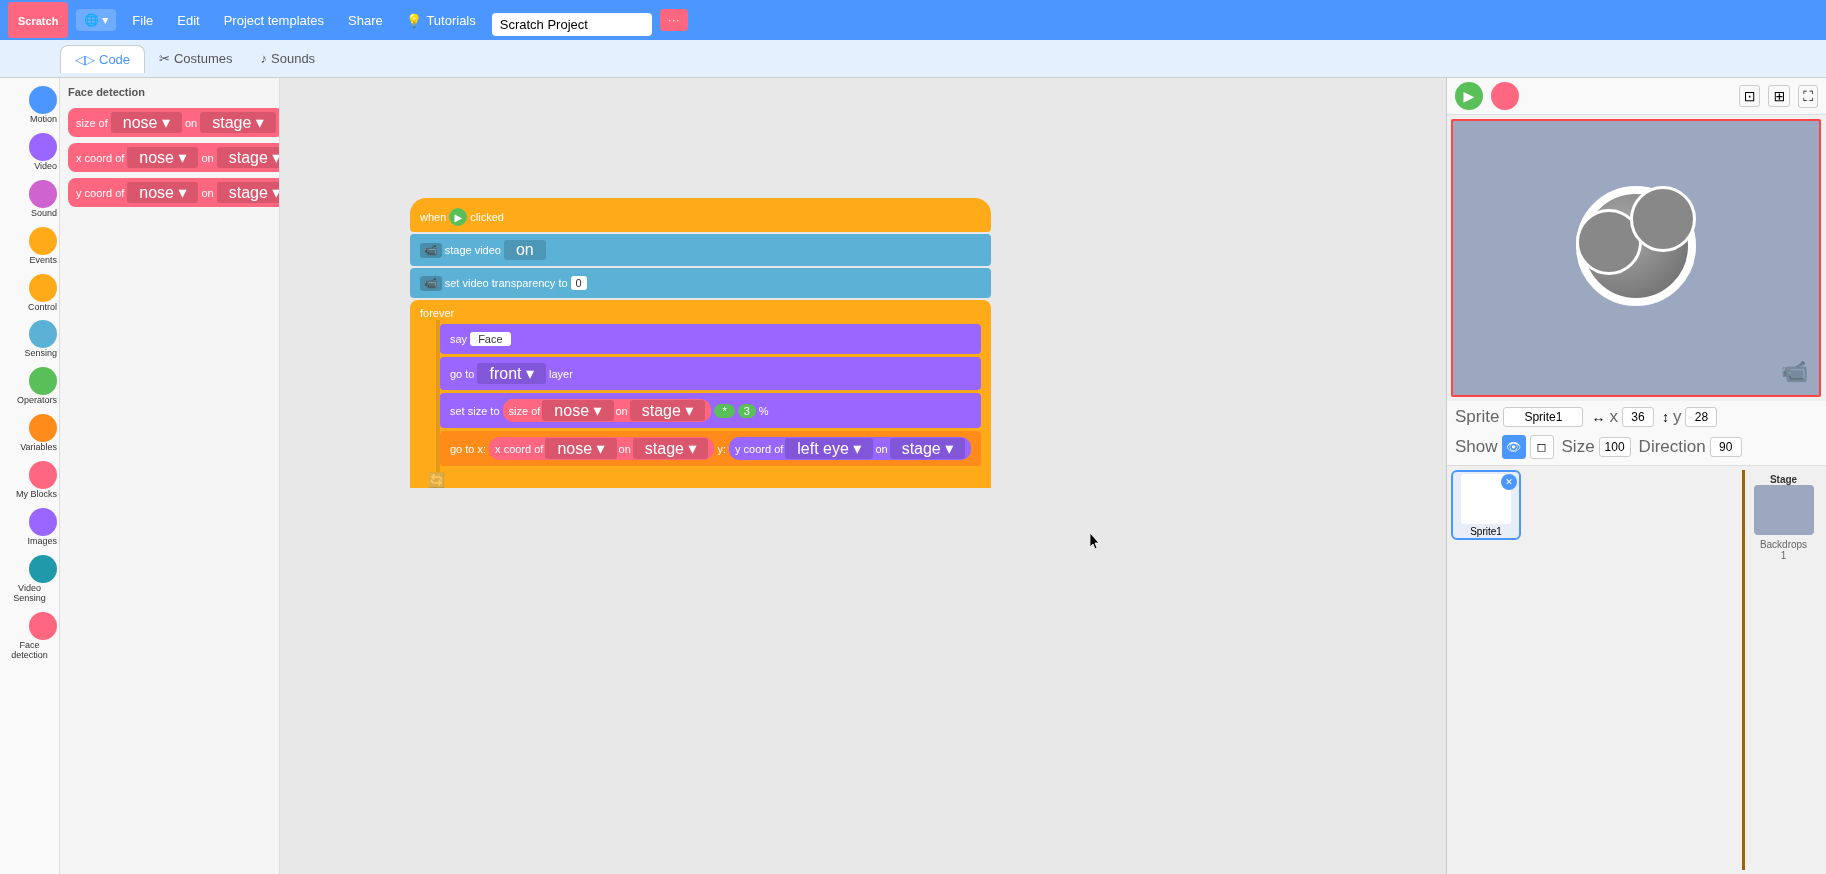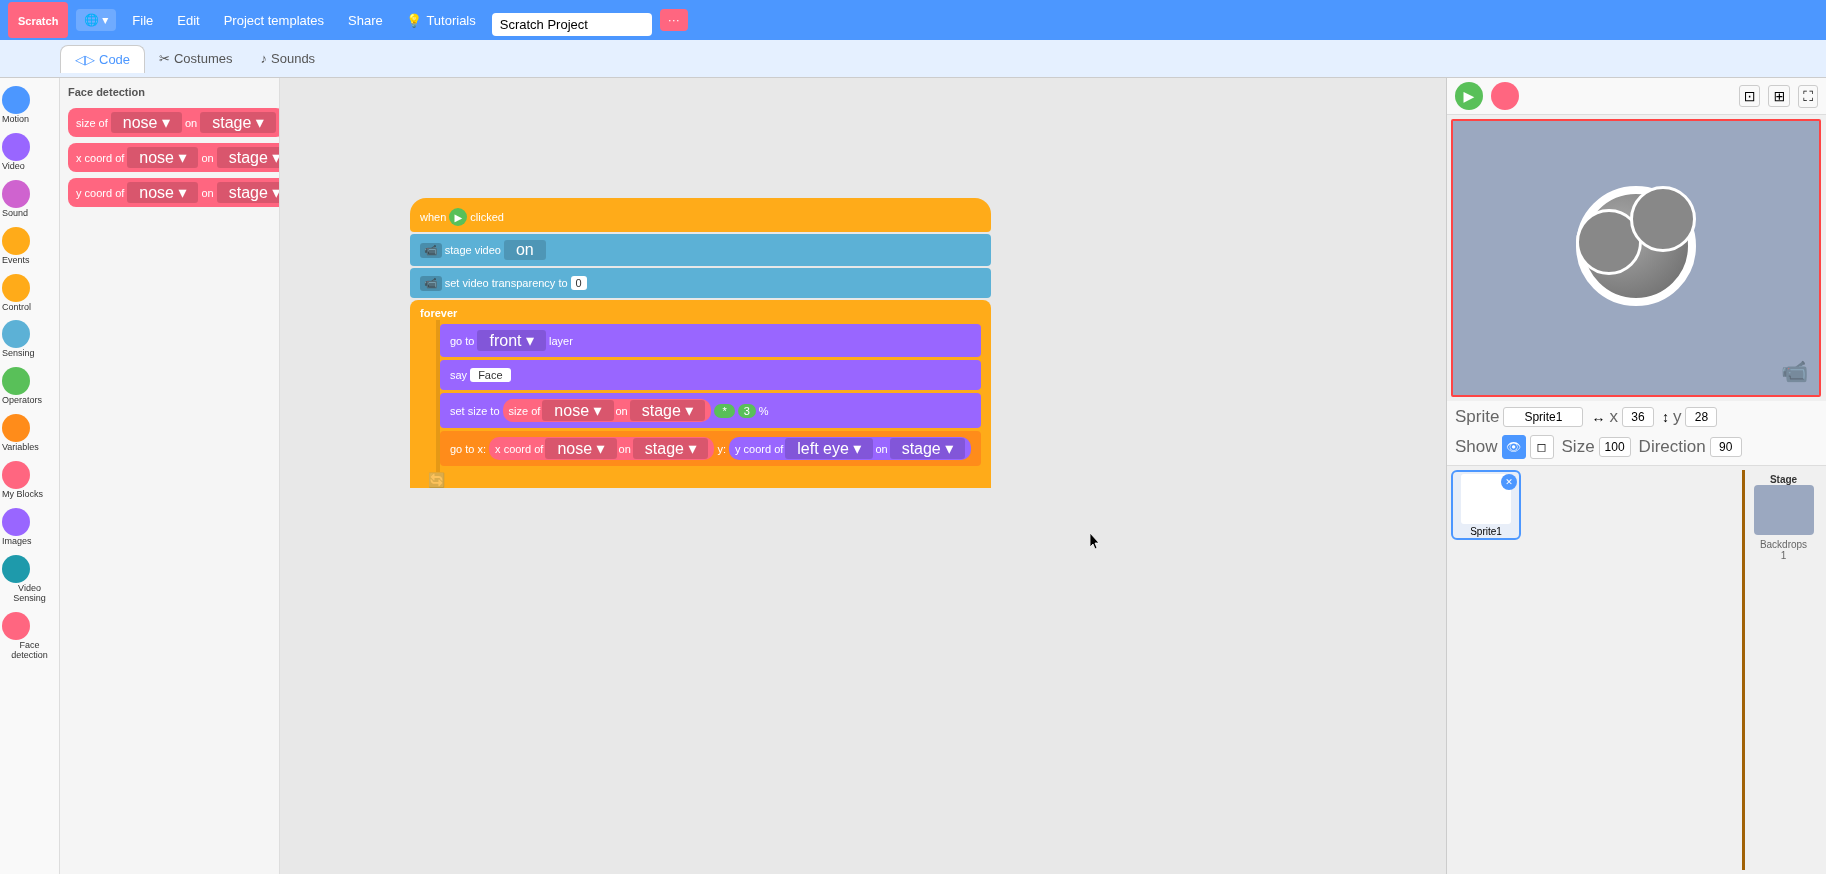--- a/index.html
+++ b/index.html
@@ -33,21 +33,21 @@
     
     #main {
       display: flex; height: calc(874px - 78px);
     }
 
     
     #categories {
       width: 60px; background: #f9f9f9; display: flex; flex-direction: column; align-items: center; padding: 4px 0; border-right: 1px solid #ddd; overflow-y: auto;
     }
     .cat-item {
-      display: flex; flex-direction: column; align-items: flex-start; padding: 4px 2px; cursor: pointer; width: 100%;
+      display: flex; flex-direction: column; align-items: flex-end; padding: 4px 2px; cursor: pointer; width: 100%;
     }
     .cat-dot { width: 28px; height: 28px; border-radius: 50%; margin-bottom: 1px; }
     .cat-label { font-size: 9px; color: #333; text-align: center; line-height: 1.1; }
 
     
     #blocks-panel {
       width: 220px; background: #f5f5f5; border-right: 1px solid #ddd; padding: 8px; overflow-y: auto;
     }
     .blocks-title { font-size: 11px; font-weight: bold; color: #555; margin-bottom: 8px; }
     .block-btn {
@@ -291,33 +291,33 @@
         <span class="mini-dd">on</span>
       </div>
 
       <div class="stack-block sb-teal">
         <span style="background:rgba(0,0,0,0.2); border-radius:3px; padding:1px 4px;">📹</span>
         <span>set video transparency to</span>
         <span class="mini-val">0</span>
       </div>
 
       <div style="background:#ffab19; border-radius:8px 8px 0 0; padding:6px 10px 0 10px;">
-        <span style="color:white; font-size:11px; font-weight:bold;">forever</span>
+        <span style="color:white; font-size:11px; font-weight:normal;">forever</span>
 
         <div class="inner-blocks" style="padding: 4px 0;">
+
+          <div class="stack-block sb-purple" style="margin-bottom:3px;">
+            <span>say</span>
+            <span class="mini-val" style="color:#333; padding:1px 8px;">Face</span>
+          </div>
 
           <div class="stack-block sb-purple" style="margin-bottom:3px;">
             <span>go to</span>
             <span class="mini-dd">front ▾</span>
             <span>layer</span>
-          </div>
-
-          <div class="stack-block sb-purple" style="margin-bottom:3px;">
-            <span>say</span>
-            <span class="mini-val" style="color:#333; padding:1px 8px;">Face</span>
           </div>
 
           <div class="stack-block sb-purple" style="margin-bottom:3px; flex-wrap:wrap;">
             <span>set size to</span>
             <span style="background:#ff6680; border-radius:10px; padding:1px 6px; font-size:11px; color:white; display:inline-flex; align-items:center; gap:2px;">
               <span>size of</span>
               <span class="mini-dd">nose ▾</span>
               <span>on</span>
               <span class="mini-dd">stage ▾</span>
             </span>

